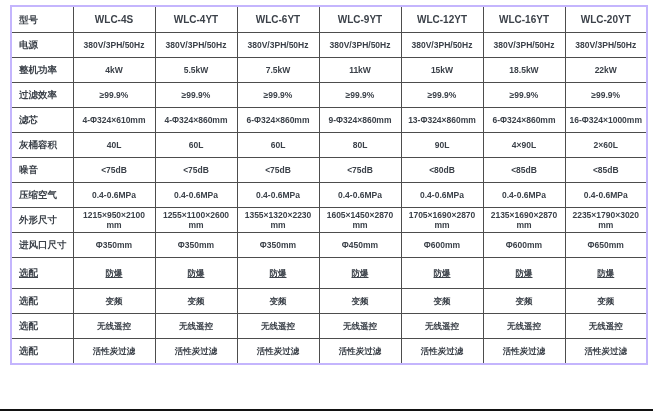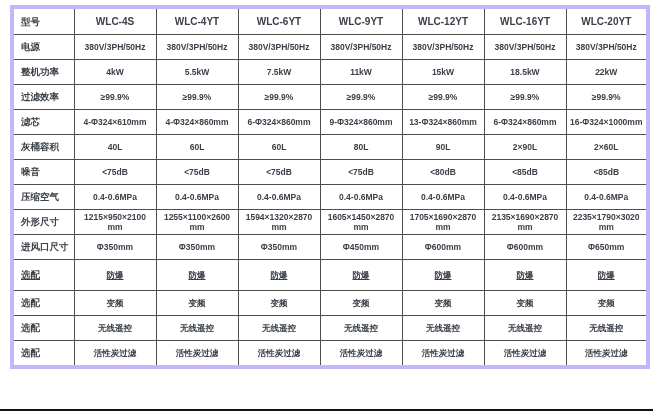--- a/index.html
+++ b/index.html
@@ -7,21 +7,21 @@
     width:653px;height:420px;
     background:#ffffff;
     font-family:"Liberation Sans","DejaVu Sans",sans-serif;
     position:relative;overflow:hidden;
   }
   .spec-table{
     position:absolute;left:10px;top:5px;
     width:636px;
     border-collapse:collapse;
     table-layout:fixed;
-    border:4px solid #c4b5fd;
+    border:2px solid #c4b5fd;
   }
   .spec-table th,.spec-table td{
     border:1px solid #4d4d4d;
     text-align:center;
     vertical-align:middle;
     color:#3b4149;
     font-weight:bold;
     font-size:8.5px;
     line-height:1.2;
     padding:1px 2px;
@@ -110,21 +110,21 @@
           <td>6-Φ324×860mm</td>
           <td>16-Φ324×1000mm</td>
         </tr>
         <tr>
           <td class="label-cell">灰桶容积</td>
           <td>40L</td>
           <td>60L</td>
           <td>60L</td>
           <td>80L</td>
           <td>90L</td>
-          <td>2×90L</td>
+          <td>4×90L</td>
           <td>2×60L</td>
         </tr>
         <tr>
           <td class="label-cell">噪音</td>
           <td>&lt;75dB</td>
           <td>&lt;75dB</td>
           <td>&lt;75dB</td>
           <td>&lt;75dB</td>
           <td>&lt;80dB</td>
           <td>&lt;85dB</td>
@@ -137,21 +137,21 @@
           <td>0.4-0.6MPa</td>
           <td>0.4-0.6MPa</td>
           <td>0.4-0.6MPa</td>
           <td>0.4-0.6MPa</td>
           <td>0.4-0.6MPa</td>
         </tr>
         <tr>
           <td class="label-cell">外形尺寸</td>
           <td>1215×950×2100 mm</td>
           <td>1255×1100×2600 mm</td>
-          <td>1594×1320×2870 mm</td>
+          <td>1355×1320×2230 mm</td>
           <td>1605×1450×2870 mm</td>
           <td>1705×1690×2870 mm</td>
           <td>2135×1690×2870 mm</td>
           <td>2235×1790×3020 mm</td>
         </tr>
         <tr>
           <td class="label-cell">进风口尺寸</td>
           <td>Φ350mm</td>
           <td>Φ350mm</td>
           <td>Φ350mm</td>

